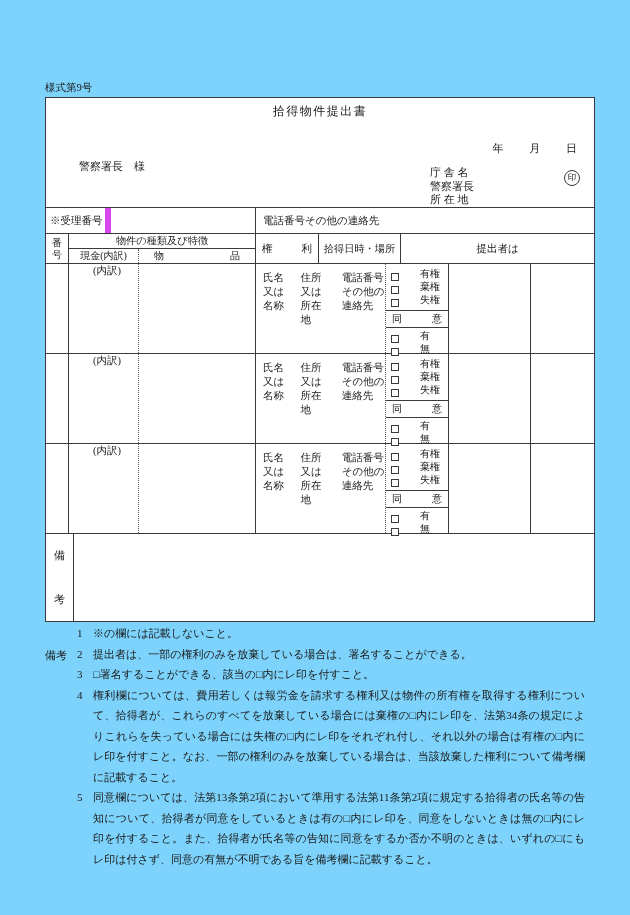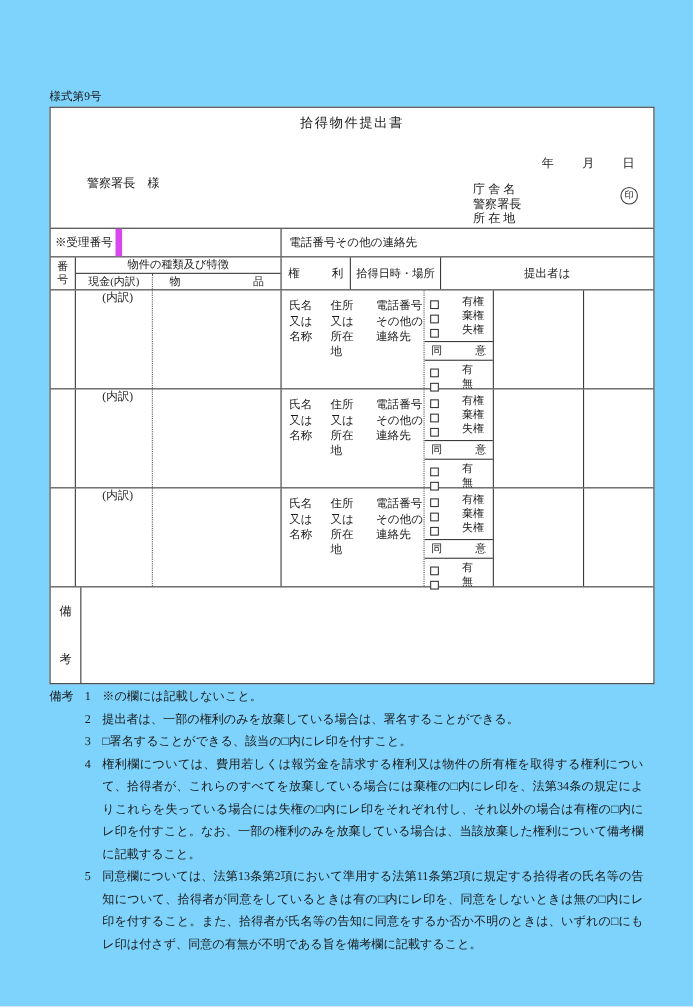--- a/index.html
+++ b/index.html
@@ -61,21 +61,21 @@
                 margin:3px 0 2px 0;}
   .d-when{width:82px;border-right:1px solid #3a3a3a;box-sizing:border-box;}
   .d-delivery{flex:1;}
   
   .remarks-row{display:flex;height:88px;border-top:1px solid #3a3a3a;box-sizing:border-box;font-size:11px;}
   .rem-label{width:28px;border-right:1px solid #3a3a3a;box-sizing:border-box;display:flex;
              flex-direction:column;justify-content:space-between;align-items:center;padding:14px 0;}
   .rem-body{flex:1;}
   
   .notes{position:absolute;left:45px;top:623px;width:540px;font-size:11px;line-height:20.5px;display:flex;}
-  .notes-label{width:32px;flex:none;}
+  .notes-label{width:32px;flex:none;margin-top:22px;}
   .note-item{display:flex;}
   .note-num{width:16px;flex:none;}
   .note-text{flex:1;text-align:justify;}
 </style>
 </head>
 <body>
 
 <div class="page">
 
   <div class="form-number">様式第9号</div>

